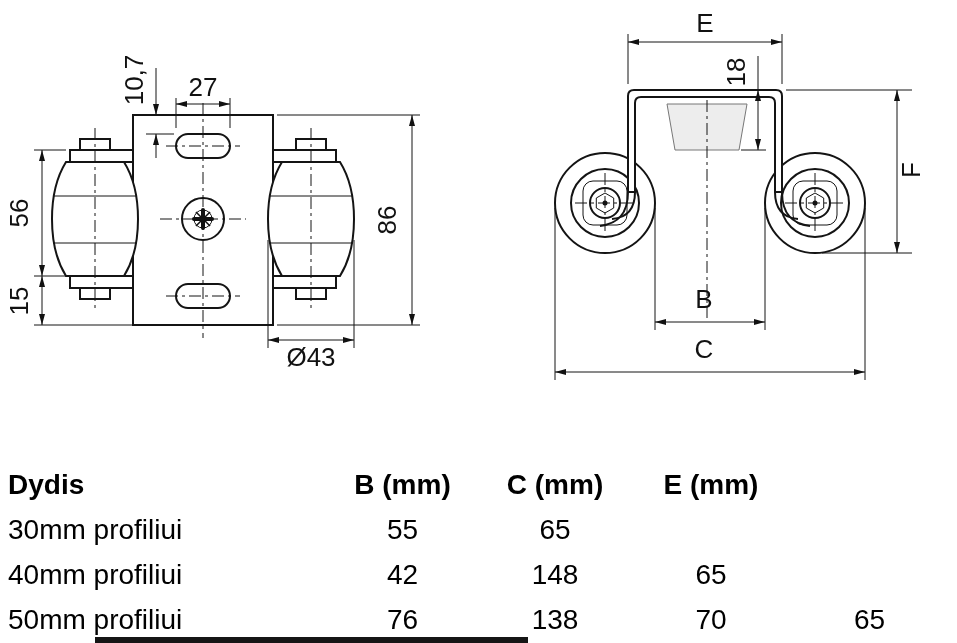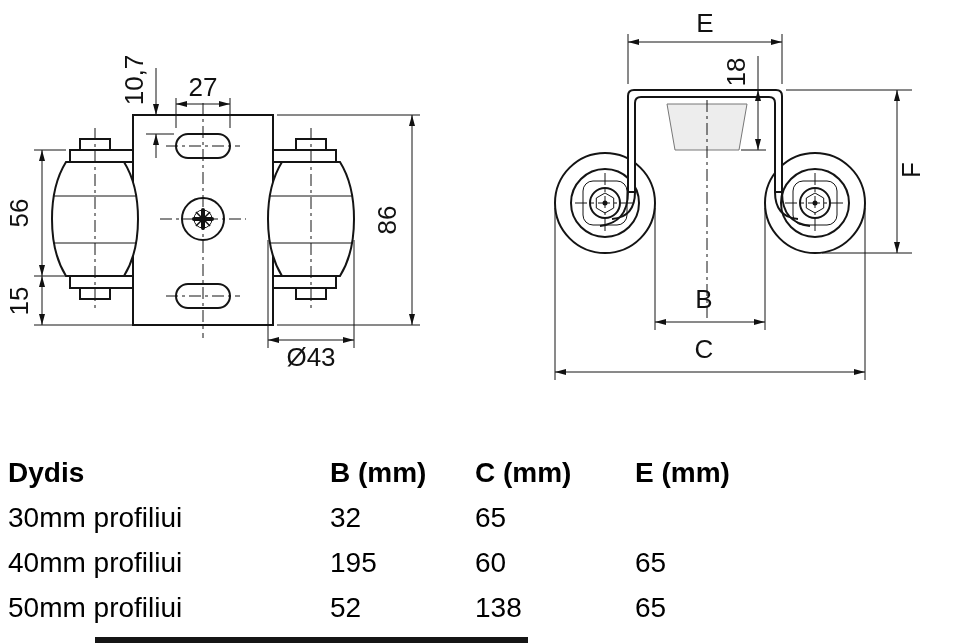--- a/index.html
+++ b/index.html
@@ -7,22 +7,22 @@
           font-family:"Liberation Sans",sans-serif;color:#000;}
   svg{position:absolute;left:0;top:0;}
   .ol{fill:#fff;stroke:#141414;stroke-width:2;}
   .oln{fill:none;stroke:#141414;stroke-width:2;}
   .thin{fill:none;stroke:#141414;stroke-width:1;}
   .cl{fill:none;stroke:#141414;stroke-width:1;stroke-dasharray:12 4 3 4;}
   .dim{font-family:"Liberation Sans",sans-serif;font-size:26px;fill:#111;}
   .profile{fill:#ededed;stroke:#777;stroke-width:1;}
   .spec-table{position:absolute;left:8px;top:450px;width:944px;font-size:28px;}
   .trow{display:grid;grid-template-columns:322px 145px 160px 152px 165px;height:45px;align-items:center;}
-  .thead{font-weight:bold;}
-  .c-num{text-align:left;}
+  .thead{font-weight:bold;margin-top:12px;}
+  .c-num{text-align:center;}
   .crop-bar{position:absolute;left:95px;top:637px;width:433px;height:6px;background:#151515;}
 </style>
 </head>
 <body>
 
 <div class="canvas">
 
   <svg width="957" height="430" viewBox="0 0 957 430">
     <defs>
       <marker id="ae" markerWidth="13" markerHeight="9" refX="11" refY="4" orient="auto" markerUnits="userSpaceOnUse">
@@ -193,31 +193,32 @@
 
   <div class="spec-table">
     <div class="trow thead">
       <div class="tc c-label">Dydis</div>
       <div class="tc c-num">B (mm)</div>
       <div class="tc c-num">C (mm)</div>
       <div class="tc c-num">E (mm)</div>
     </div>
     <div class="trow">
       <div class="tc c-label">30mm profiliui</div>
-      <div class="tc c-num">32</div>
+      <div class="tc c-num">55</div>
       <div class="tc c-num">65</div>
     </div>
     <div class="trow">
       <div class="tc c-label">40mm profiliui</div>
-      <div class="tc c-num">195</div>
-      <div class="tc c-num">60</div>
+      <div class="tc c-num">42</div>
+      <div class="tc c-num">148</div>
       <div class="tc c-num">65</div>
     </div>
     <div class="trow">
       <div class="tc c-label">50mm profiliui</div>
-      <div class="tc c-num">52</div>
+      <div class="tc c-num">76</div>
       <div class="tc c-num">138</div>
+      <div class="tc c-num">70</div>
       <div class="tc c-num">65</div>
     </div>
   </div>
 
   <div class="crop-bar"></div>
 </div>
 
 </body></html>

